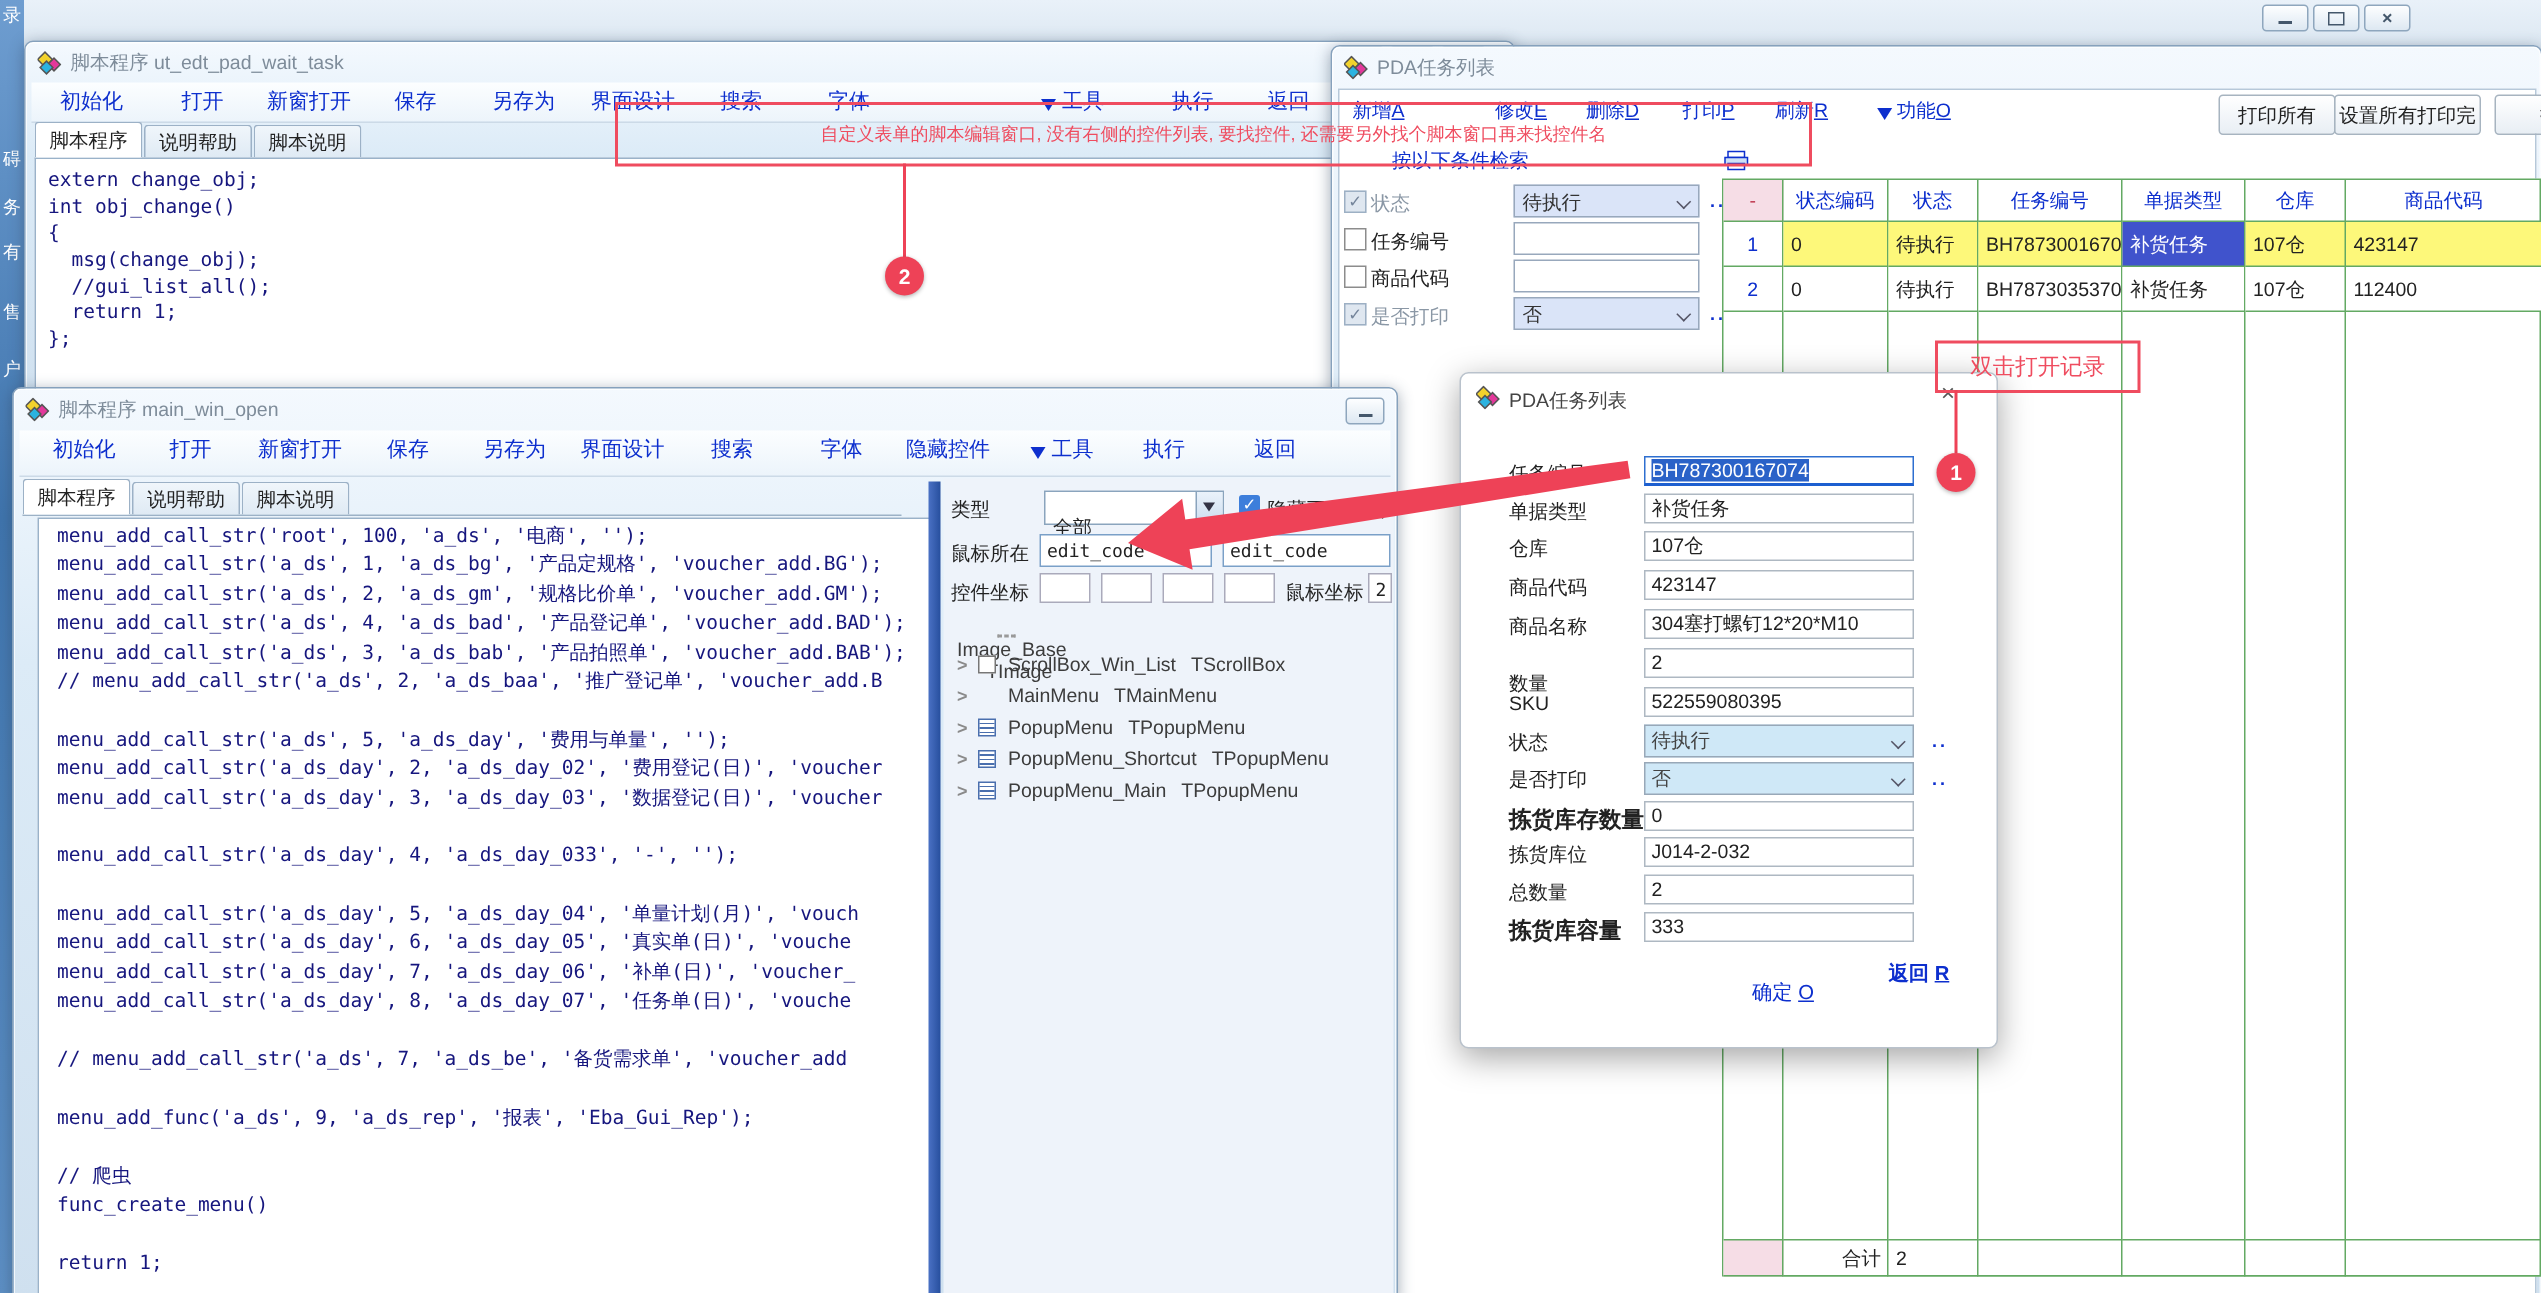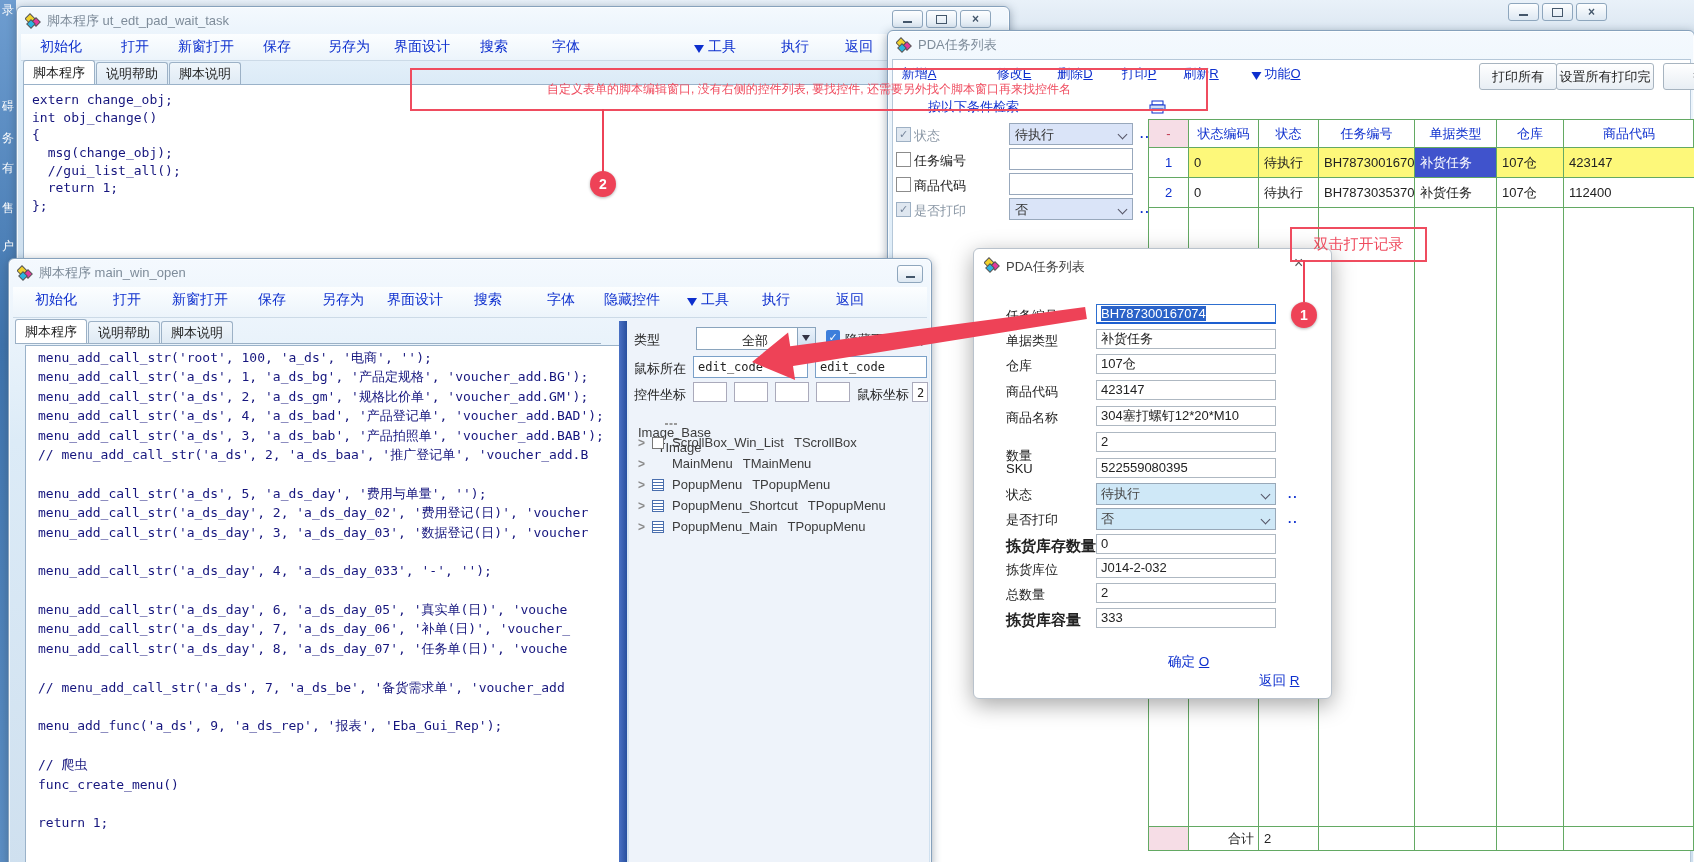--- a/index.html
+++ b/index.html
@@ -111,21 +111,21 @@
       <div class="g-min"></div>
     </div>
   <div class="winbtn">
       <div class="g-max"></div>
     </div>
   <div class="winbtn">
       <div class="g-close">×</div>
     </div>
 </div>
 
-<div class="aero" id="win1" style="left:16px;top:6px;width:992px;height:252px;z-index:10;">
+<div class="aero" id="win1" style="left:16px;top:27px;width:992px;height:252px;z-index:10;">
   <div class="titlebar">
     <svg width="16" height="16">
       <rect x="2" y="2" width="7" height="7" transform="rotate(45 5 5)" fill="#f2d22c" stroke="#555"></rect>
       <rect x="8" y="6" width="6" height="6" transform="rotate(45 11 9)" fill="#e3389b" stroke="#555"></rect>
       <rect x="3" y="8" width="6" height="6" transform="rotate(45 6 11)" fill="#2bb3e0" stroke="#555"></rect>
     </svg>
     <span>脚本程序  ut_edt_pad_wait_task</span>
   </div>
   <div class="btnrow" style="right:18px;top:3px;">
     <div class="winbtn">
@@ -351,40 +351,41 @@
       <div class="cl">menu_add_call_str('a_ds', 4, 'a_ds_bad', '产品登记单', 'voucher_add.BAD');</div>
       <div class="cl">menu_add_call_str('a_ds', 3, 'a_ds_bab', '产品拍照单', 'voucher_add.BAB');</div>
       <div class="cl">// menu_add_call_str('a_ds', 2, 'a_ds_baa', '推广登记单', 'voucher_add.B</div>
       <div class="cl"> </div>
       <div class="cl">menu_add_call_str('a_ds', 5, 'a_ds_day', '费用与单量', '');</div>
       <div class="cl">menu_add_call_str('a_ds_day', 2, 'a_ds_day_02', '费用登记(日)', 'voucher</div>
       <div class="cl">menu_add_call_str('a_ds_day', 3, 'a_ds_day_03', '数据登记(日)', 'voucher</div>
       <div class="cl"> </div>
       <div class="cl">menu_add_call_str('a_ds_day', 4, 'a_ds_day_033', '-', '');</div>
       <div class="cl"> </div>
+      <div class="cl">menu_add_call_str('a_ds_day', 5, 'a_ds_day_04', '单量计划(月)', 'vouch</div>
       <div class="cl">menu_add_call_str('a_ds_day', 6, 'a_ds_day_05', '真实单(日)', 'vouche</div>
       <div class="cl">menu_add_call_str('a_ds_day', 7, 'a_ds_day_06', '补单(日)', 'voucher_</div>
       <div class="cl">menu_add_call_str('a_ds_day', 8, 'a_ds_day_07', '任务单(日)', 'vouche</div>
       <div class="cl"> </div>
       <div class="cl">// menu_add_call_str('a_ds', 7, 'a_ds_be', '备货需求单', 'voucher_add</div>
       <div class="cl"> </div>
       <div class="cl">menu_add_func('a_ds', 9, 'a_ds_rep', '报表', 'Eba_Gui_Rep');</div>
       <div class="cl"> </div>
       <div class="cl">// 爬虫</div>
       <div class="cl">func_create_menu()</div>
       <div class="cl"> </div>
       <div class="cl">return 1;</div>
     </div>
 
   <div style="position:absolute;left:610px;top:62px;width:8px;bottom:2px;background:linear-gradient(90deg,#4a71c4,#274f9e);"></div>
 
   <div style="position:absolute;left:620px;top:60px;right:2px;bottom:2px;background:#eef3fa;"></div>
   <div class="ilabel" style="left:625px;top:72px;">类型</div>
   <div style="position:absolute;left:687px;top:68px;width:118px;height:21px;background:#fff;border:1px solid #8aa4bd;">
-    <span style="position:absolute;left:5px;top:4px;margin-left:40px;">全部</span>
+    <span style="position:absolute;left:5px;top:15px;">全部</span>
     <span style="position:absolute;right:0;top:0;width:17px;height:19px;background:linear-gradient(180deg,#eaf2fb,#cfdff0);border-left:1px solid #8aa4bd;">
       <span style="position:absolute;left:4px;top:7px;width:0;height:0;border:4px solid transparent;border-top:6px solid #334;"></span>
     </span>
   </div>
   <div style="position:absolute;left:817px;top:71px;width:14px;height:14px;background:#3d7edb;border-radius:2px;color:#fff;font-size:11px;text-align:center;line-height:14px;">✓</div>
   <div class="ilabel" style="left:836px;top:72px;width:86px;overflow:hidden;">隐藏不可见项</div>
 
   <div class="ilabel" style="left:625px;top:101px;">鼠标所在</div>
   <div class="iinput" style="left:684px;top:97px;width:115px;height:22px;">edit_code</div>
   <div class="iinput" style="left:806px;top:97px;width:112px;height:22px;">edit_code</div>
@@ -469,21 +470,21 @@
       <div class="dlabel small" style="left: 32px; top: 288px;">拣货库存数量</div>
       <div class="dinput" style="left: 122px; top: 285px;"><span>0</span></div>
       <div class="dlabel" style="left: 32px; top: 312px;">拣货库位</div>
       <div class="dinput" style="left: 122px; top: 309px;"><span>J014-2-032</span></div>
       <div class="dlabel" style="left: 32px; top: 337px;">总数量</div>
       <div class="dinput" style="left: 122px; top: 334px;"><span>2</span></div>
       <div class="dlabel small" style="left: 32px; top: 362px;">拣货库容量</div>
       <div class="dinput" style="left: 122px; top: 359px;"><span>333</span></div>
     </div>
   <div class="dlgbtn" style="left:194px;top:404px;"><span>确定</span> <u>O</u></div>
-  <div class="dlgbtn" style="left:285px;top:423px;"><span>返回</span> <u>R</u></div>
+  <div class="dlgbtn" style="left:285px;top:391px;font-weight:bold;"><span>返回</span> <u>R</u></div>
 </div>
 
 <div class="ann annbox" style="left:410px;top:68px;width:794px;height:39px;">自定义表单的脚本编辑窗口, 没有右侧的控件列表, 要找控件, 还需要另外找个脚本窗口再来找控件名</div>
 <div class="ann annline" style="left:602px;top:109px;height:63px;"></div>
 <div class="ann anncircle" style="left:590px;top:171px;">2</div>
 
 <div class="ann annbox" style="left:1290px;top:227px;width:133px;height:31px;font-size:15px;">双击打开记录</div>
 <div class="ann annline" style="left:1303px;top:260px;height:42px;"></div>
 <div class="ann anncircle" style="left:1291px;top:302px;">1</div>
 

